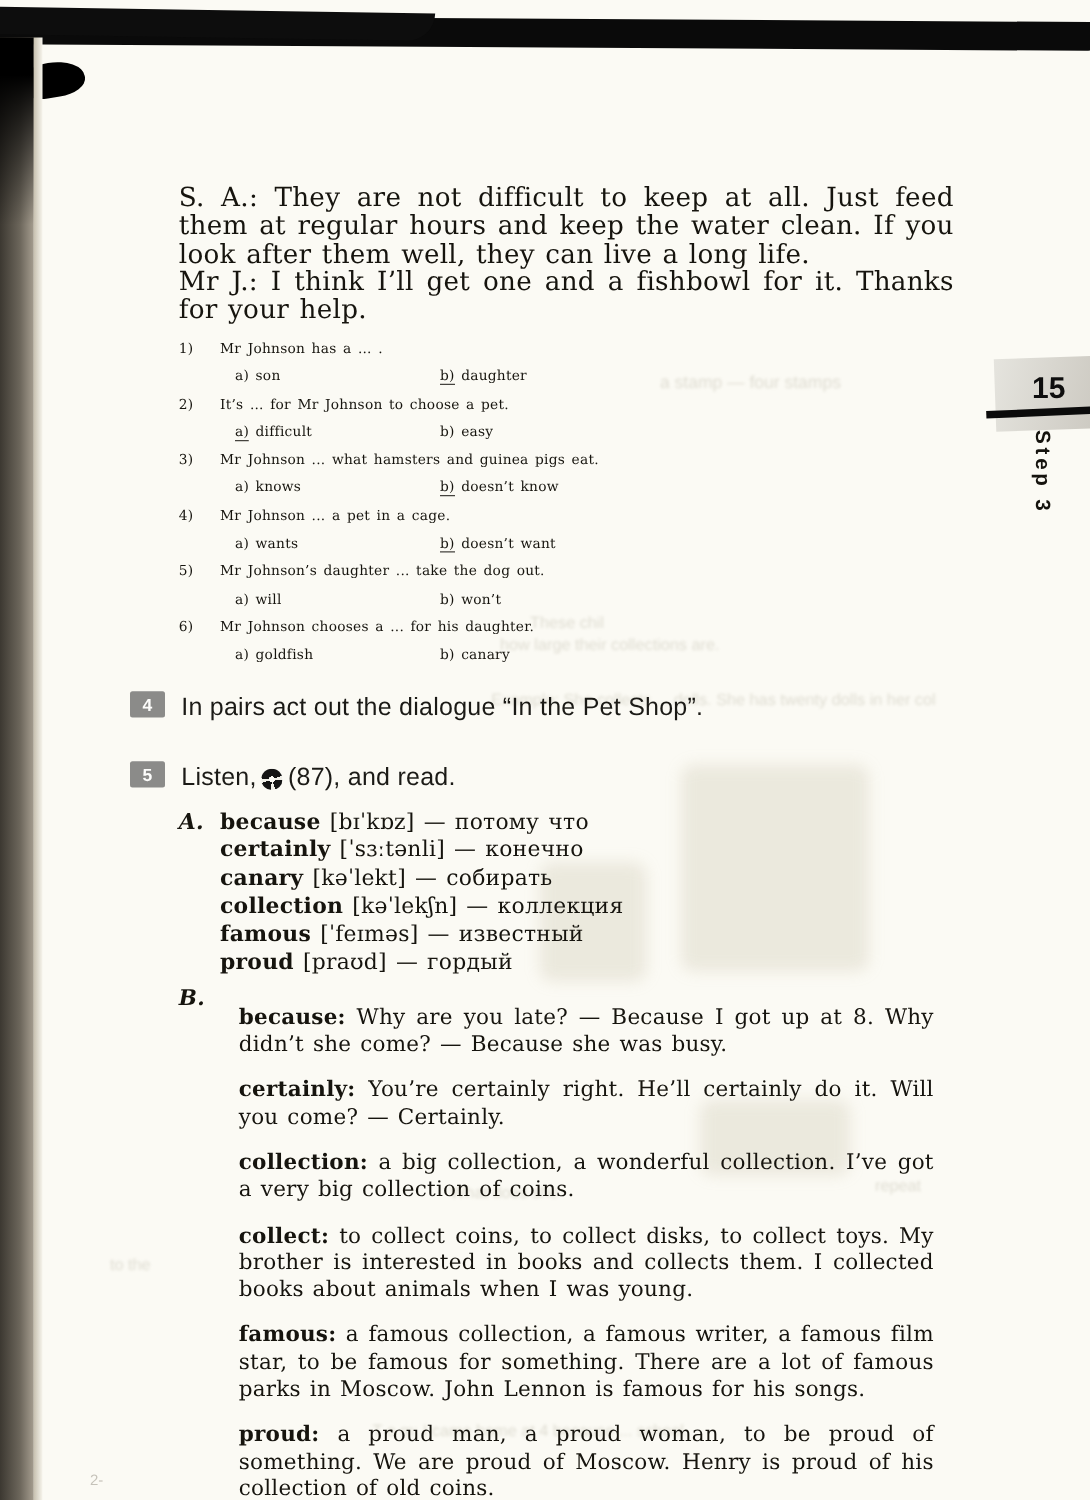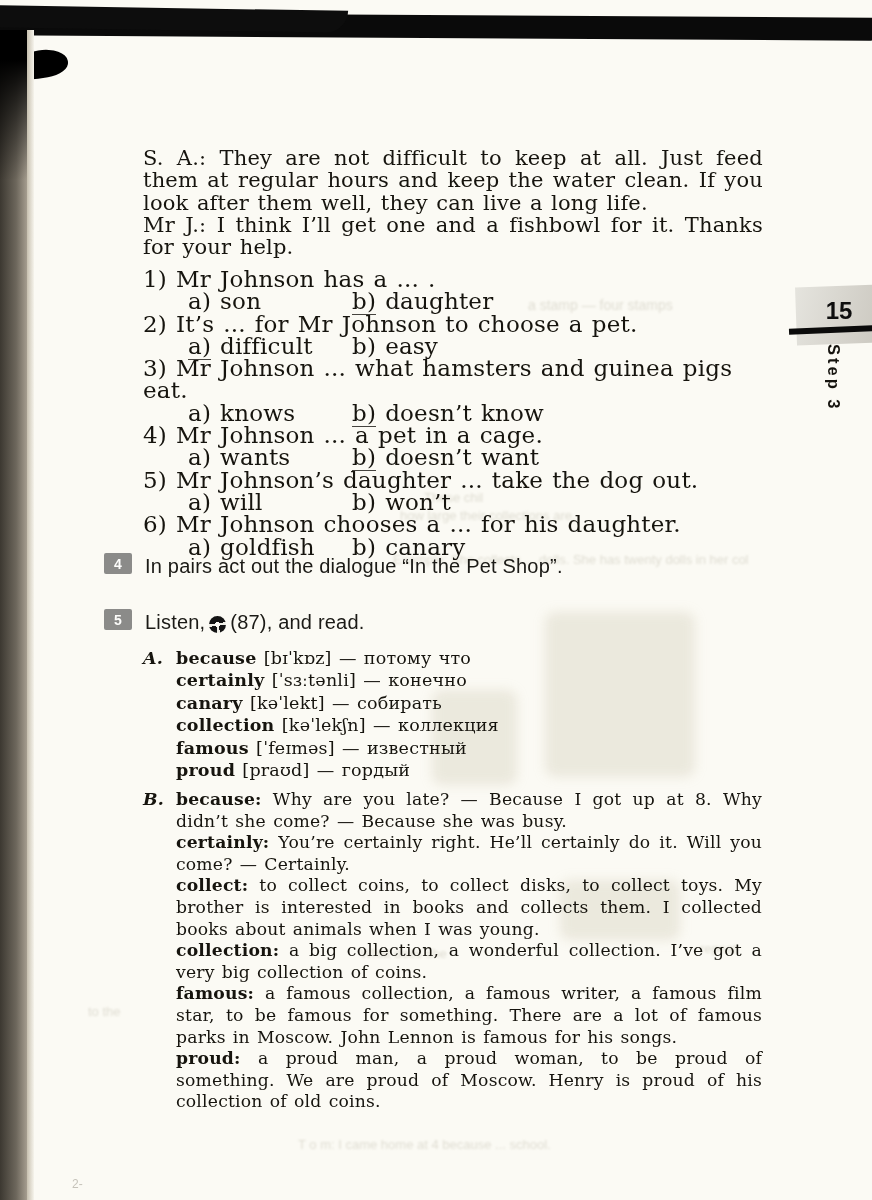--- a/index.html
+++ b/index.html
@@ -66,21 +66,21 @@
   .serif-block { color:#16140e; letter-spacing:.2px; word-spacing:1.5px; }
 
   .dialogue {
     position:absolute; left:143px; top:147px; width:620px;
     font-size:21px; line-height:22.3px; text-align:justify;
   }
   .dialogue p { margin:0; }
 
   .questions {
     position:absolute; left:143px; top:268px; width:624px;
-    font-size:23px; line-height:22.3px;
+    font-size:11px; line-height:22.3px;
   }
   .q-num { display:inline-block; width:33px; }
   .opts { padding-left:33px; display:flex; }
   .opt-a { width:164px;margin-left:12px; }
   .opt-letter.marked { border-bottom:1.6px solid #45433e; }
 
   .ex-row {
     position:absolute; left:104px; display:flex; align-items:flex-start; gap:13px;
   }
   .badge {
@@ -111,21 +111,21 @@
     position:absolute; left:0; top:0;
     font-weight:bold; font-style:italic;
   }
   .vocab-word { font-weight:bold; }
 
   .usage {
     position:absolute; left:143px; top:789px; width:619px;
     font-size:17.2px; line-height:21.6px;
   }
   .usage-body { margin-left:33px; width:586px; text-align:justify; }
-  .usage-body p { margin:0; }
+  .usage-body p { margin:15px; }
   .term { font-weight:bold; }
 
   
   .ghost {
     position:absolute; color:#8e8870; opacity:.26; filter:blur(1.2px);
     font-family:"Liberation Sans",sans-serif; white-space:nowrap;
   }
   .ghost-blob {
     position:absolute; background:rgba(173,163,132,.20);
     filter:blur(6px); border-radius:10px;
@@ -247,22 +247,22 @@
     <div><span class="vocab-word">collection</span> <span>[kəˈlekʃn] — коллекция</span></div>
     <div><span class="vocab-word">famous</span> <span>[ˈfeɪməs] — известный</span></div>
     <div><span class="vocab-word">proud</span> <span>[praʊd] — гордый</span></div>
   </div>
 
   <div class="usage serif-block">
     <span class="sec-label">B.</span>
     <div class="usage-body">
       <p><span class="term">because:</span> <span>Why are you late? — Because I got up at 8. Why didn’t she come? — Because she was busy.</span></p>
       <p><span class="term">certainly:</span> <span>You’re certainly right. He’ll certainly do it. Will you come? — Certainly.</span></p>
+      <p><span class="term">collection:</span> <span>a big collection, a wonderful collection. I’ve got a very big collection of coins.</span></p>
       <p><span class="term">collect:</span> <span>to collect coins, to collect disks, to collect toys. My brother is interested in books and collects them. I collected books about animals when I was young.</span></p>
-      <p><span class="term">collection:</span> <span>a big collection, a wonderful collection. I’ve got a very big collection of coins.</span></p>
       <p><span class="term">famous:</span> <span>a famous collection, a famous writer, a famous film star, to be famous for something. There are a lot of famous parks in Moscow. John Lennon is famous for his songs.</span></p>
       <p><span class="term">proud:</span> <span>a proud man, a proud woman, to be proud of something. We are proud of Moscow. Henry is proud of his collection of old coins.</span></p>
     </div>
   </div>
 
   <div class="sig-mark">2-</div>
 
 </div>
 
 </body></html>

